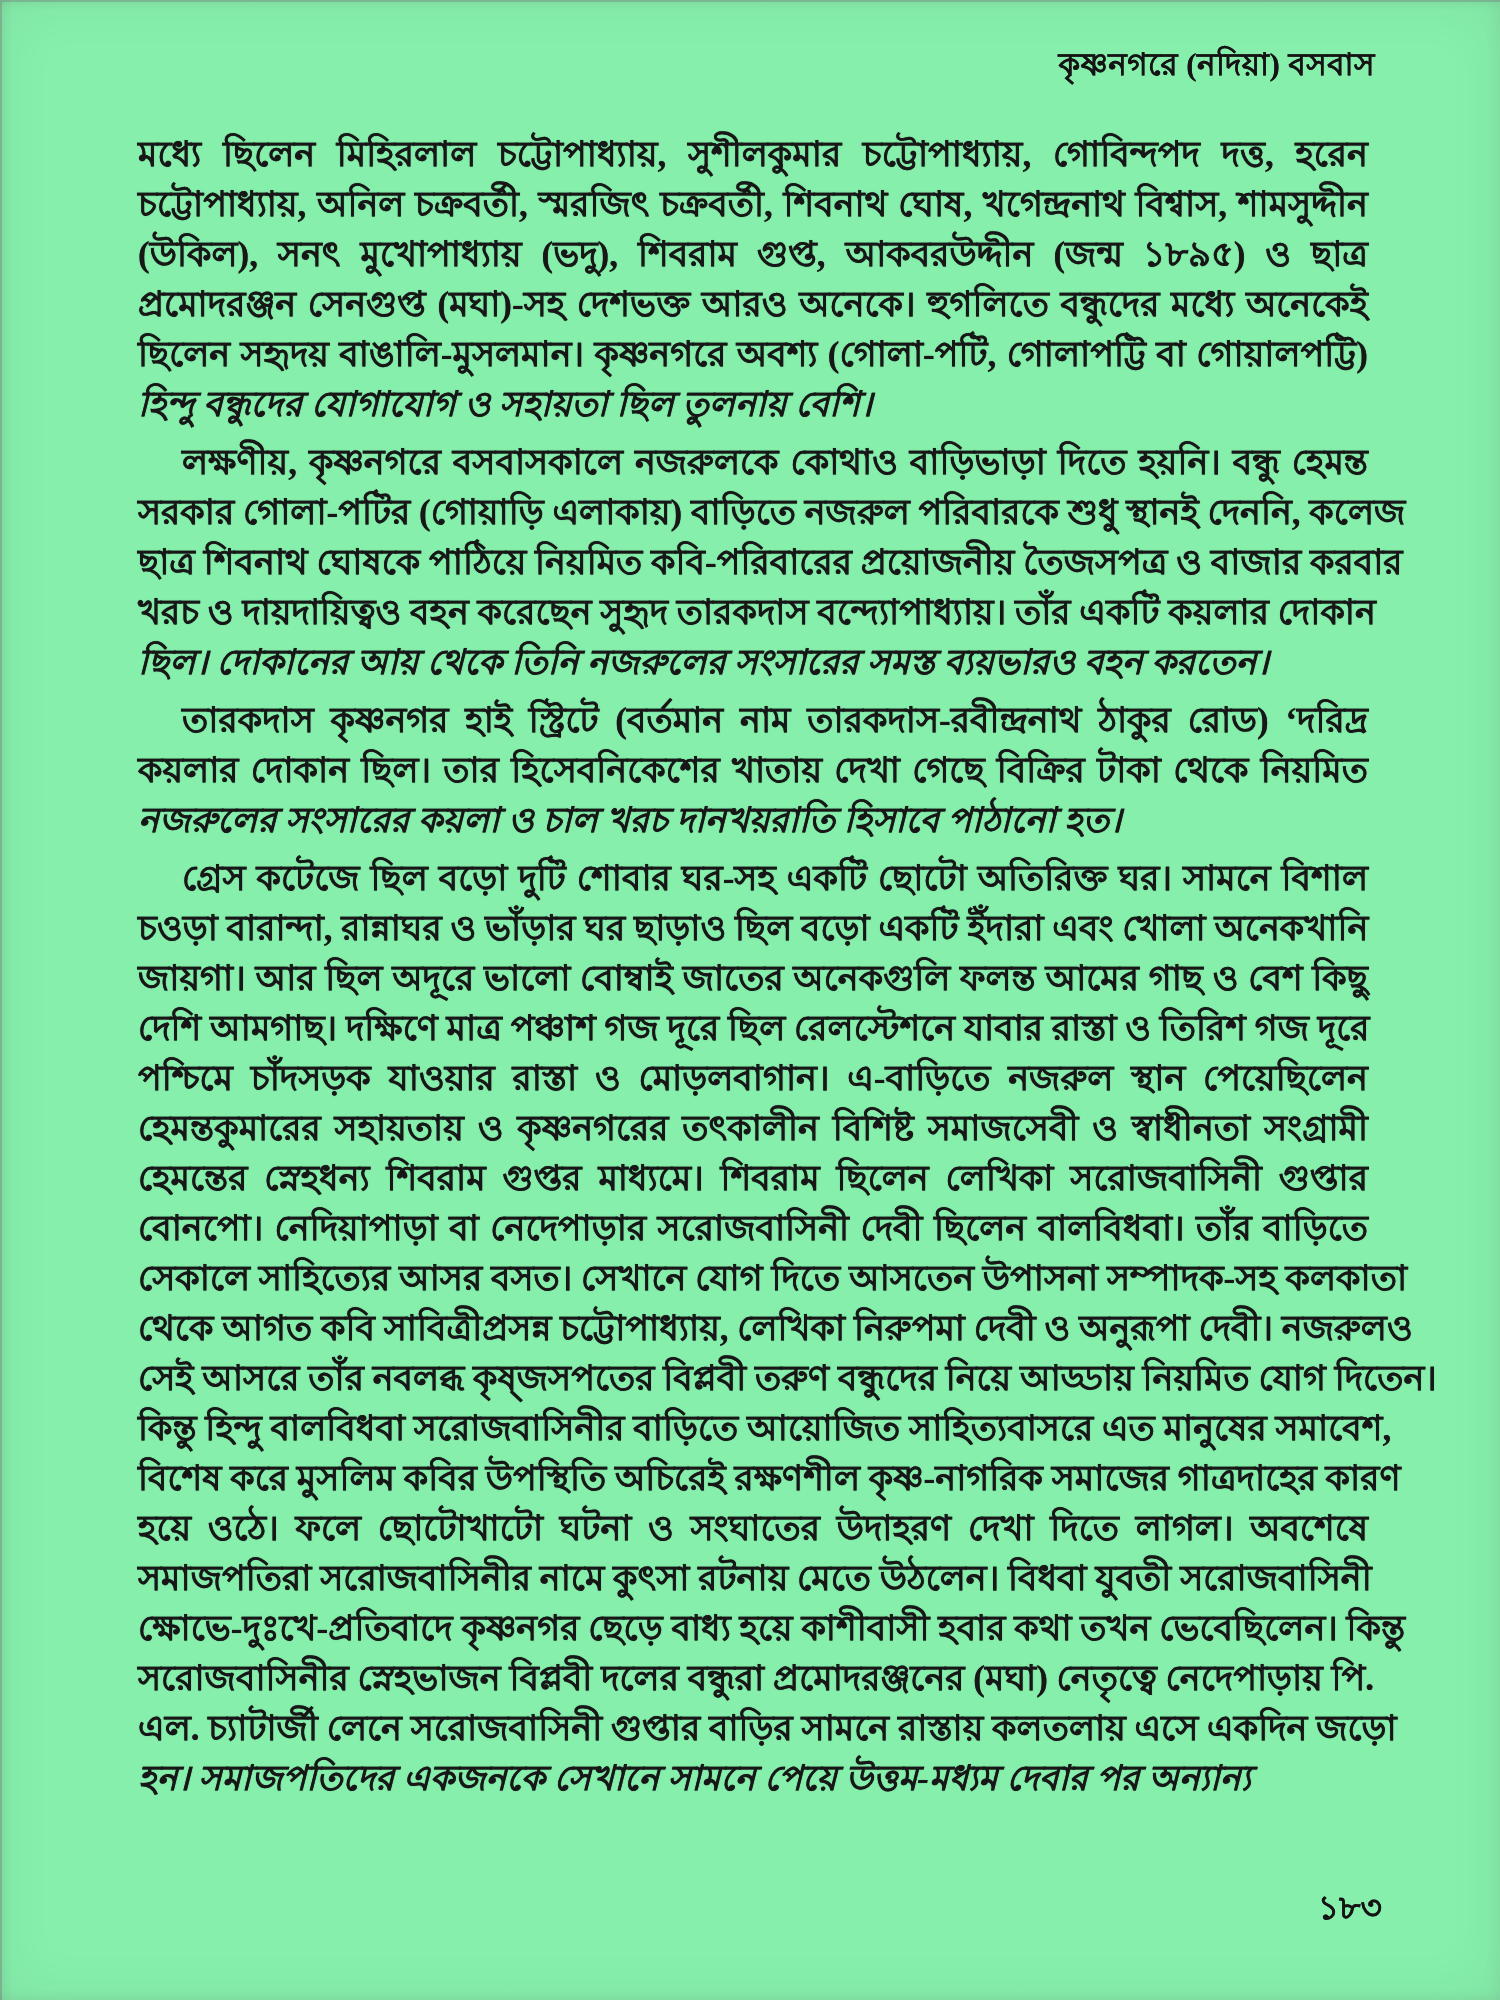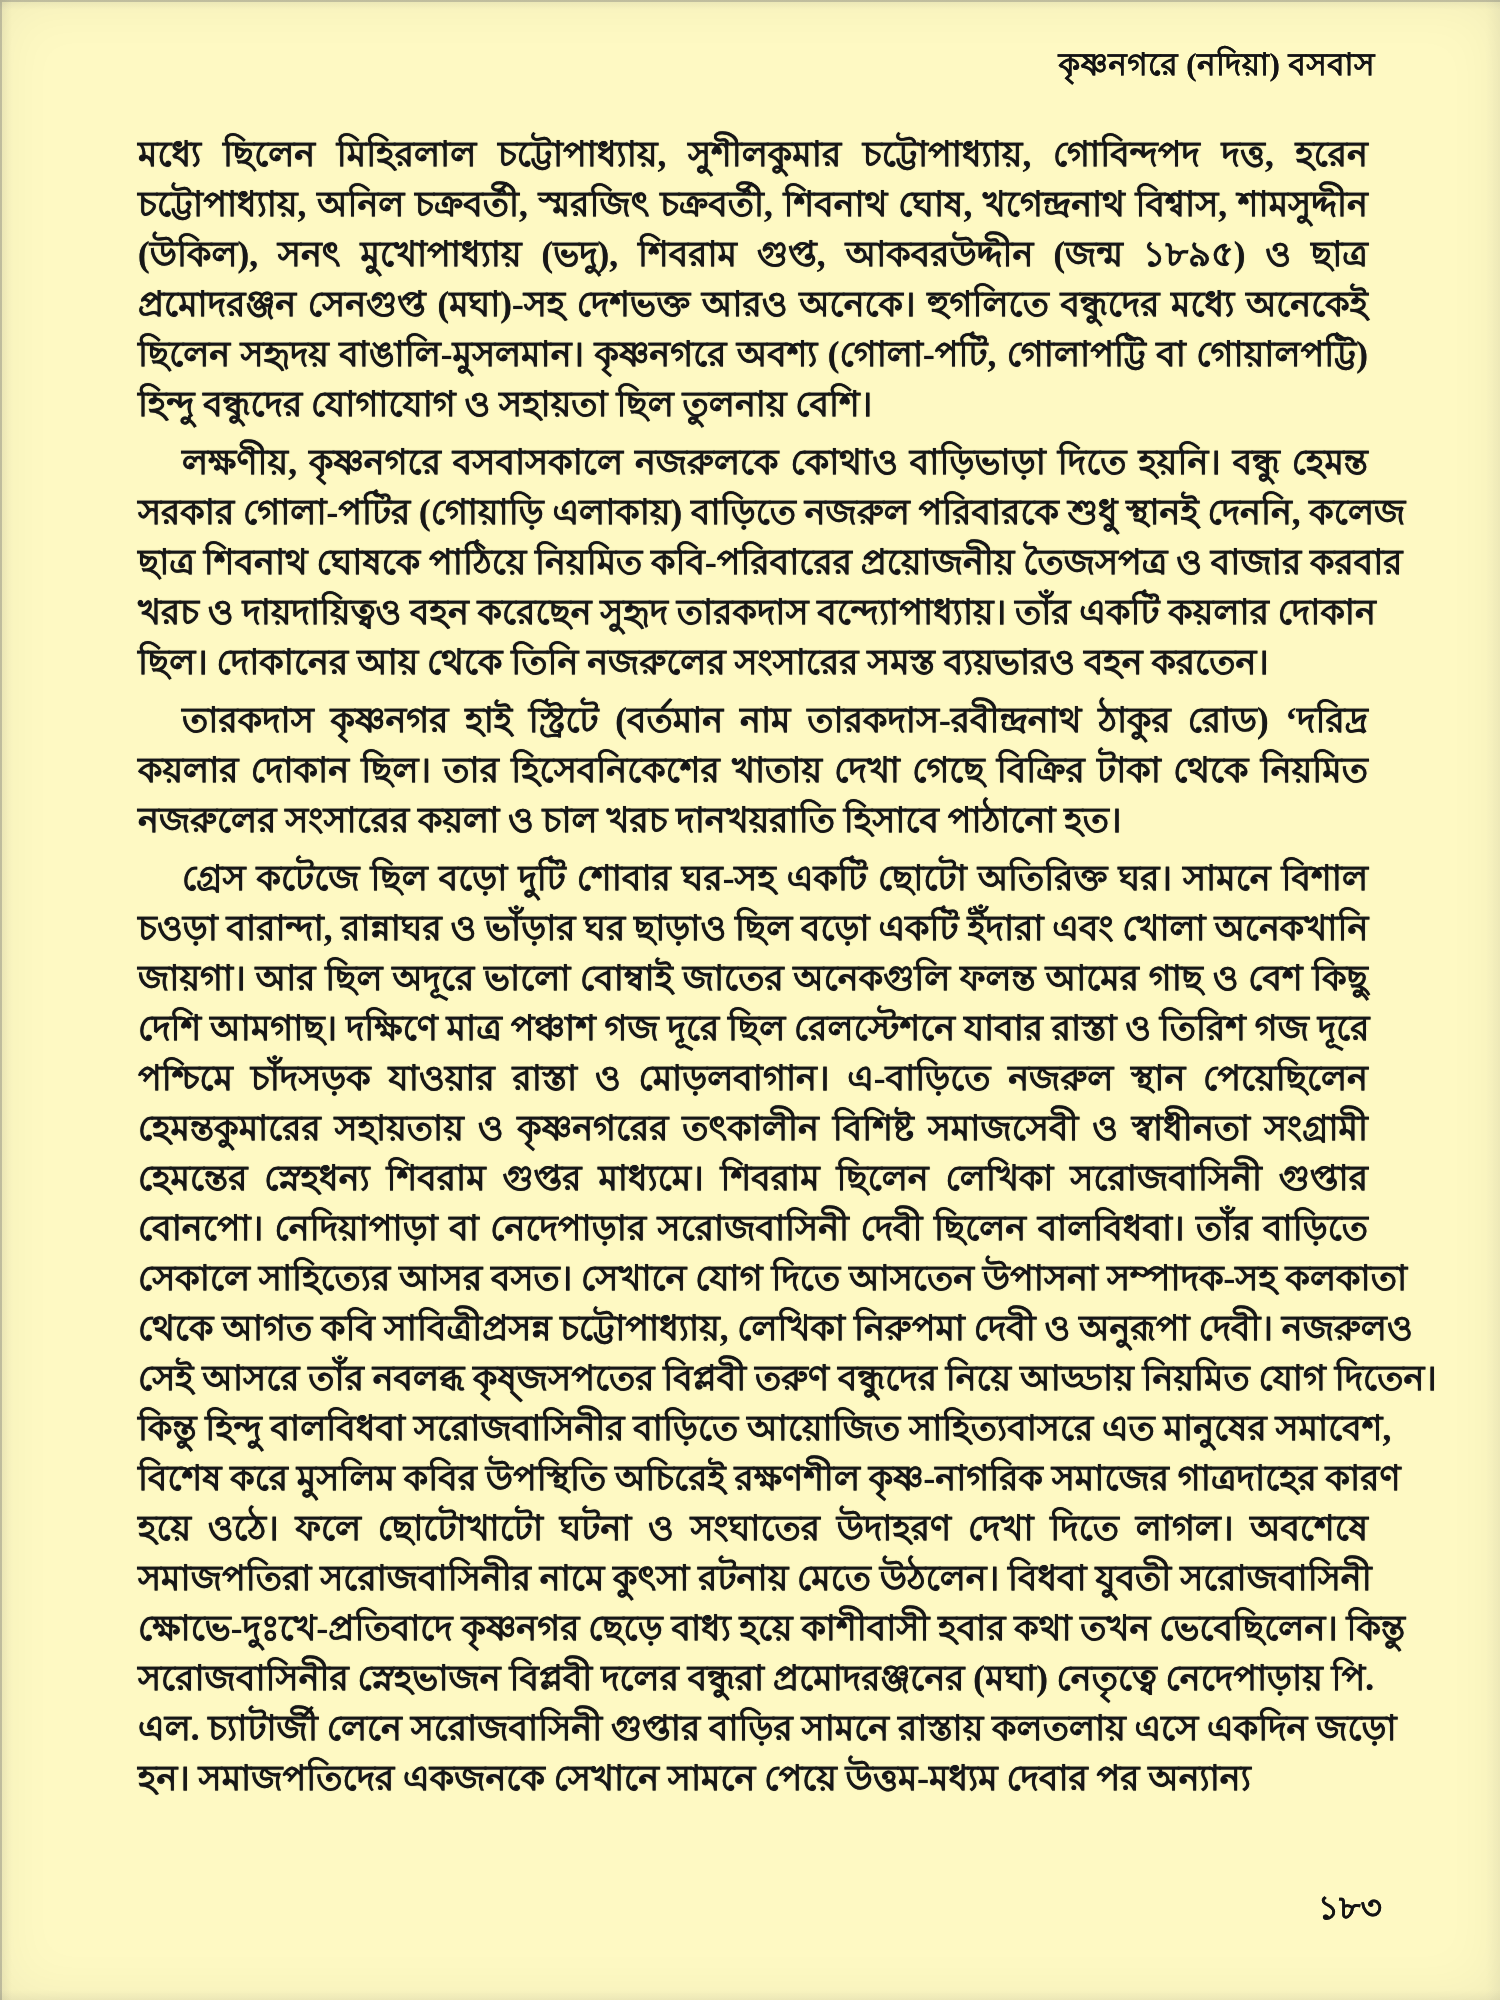--- a/index.html
+++ b/index.html
@@ -5,21 +5,21 @@
   html, body {
     margin: 0;
     padding: 0;
     background: #e9e9e7;
   }
   .page {
     position: relative;
     width: 1500px;
     height: 2000px;
     margin: 0 auto;
-    background: #fef9c3;
+    background: #86efac;
     box-shadow: inset 0 0 60px rgba(0,0,0,0.06), inset 2px 2px 0 rgba(120,120,120,0.35);
     overflow: hidden;
     font-family: "Liberation Serif", "DejaVu Serif", serif;
     color: #161616;
   }
   
   .page::before {
     content: "";
     position: absolute;
     left: 0; top: 0; width: 100%; height: 100%;
@@ -54,20 +54,21 @@
     white-space: nowrap;      
     text-align: justify;
     text-align-last: justify;
     font-weight: 600;
     color: #171717;
     text-shadow: 0 0 0.7px rgba(20,20,20,0.85);
     overflow: visible;
   }
   .line.last {
     text-align-last: left;
+    font-style: italic;
   }
   .line.indent {
     padding-left: 44px;
   }
   .ital { }
   .folio {
     position: absolute;
     right: 118px;
     bottom: 62px;
     font-size: 33px;

